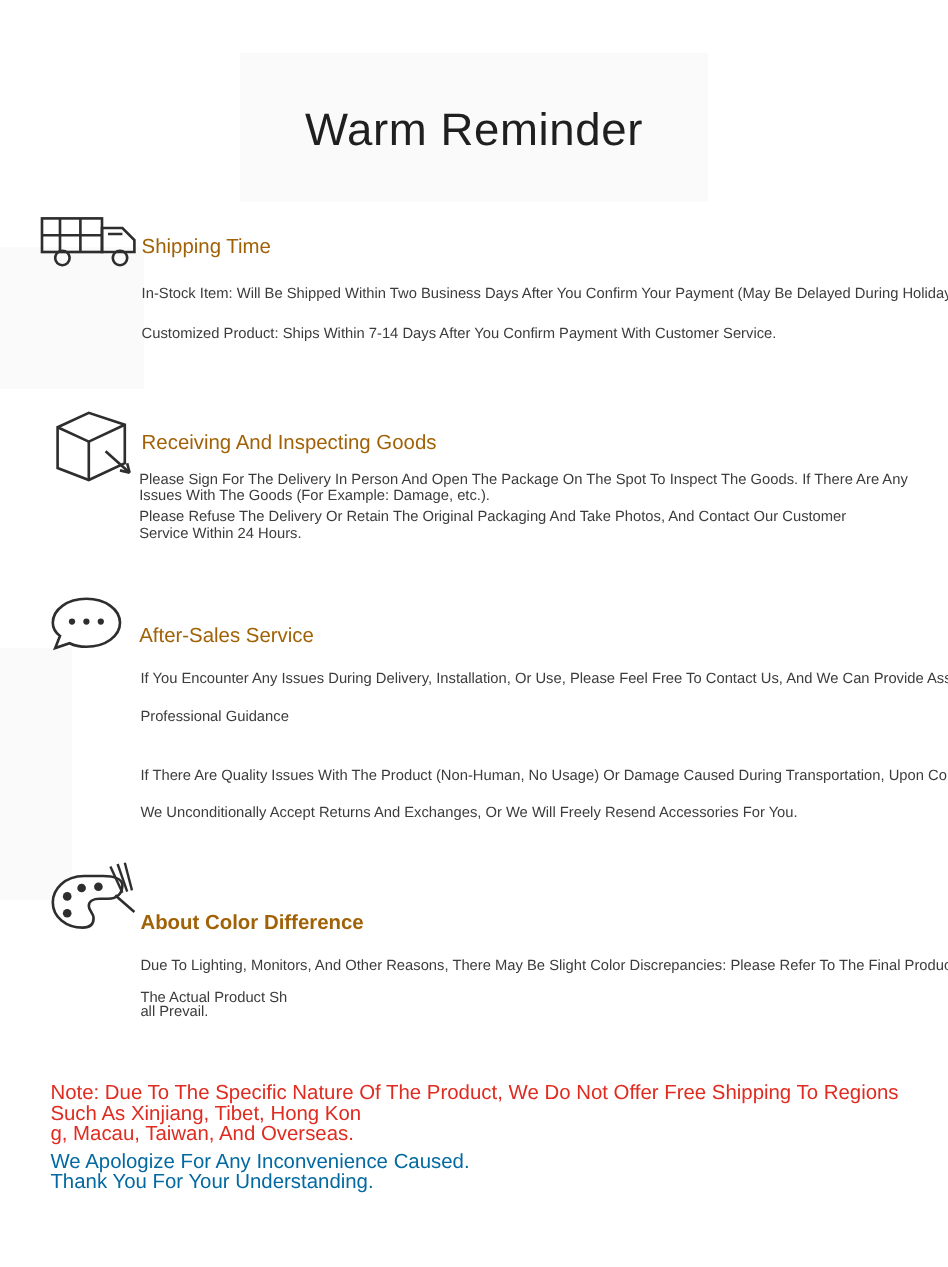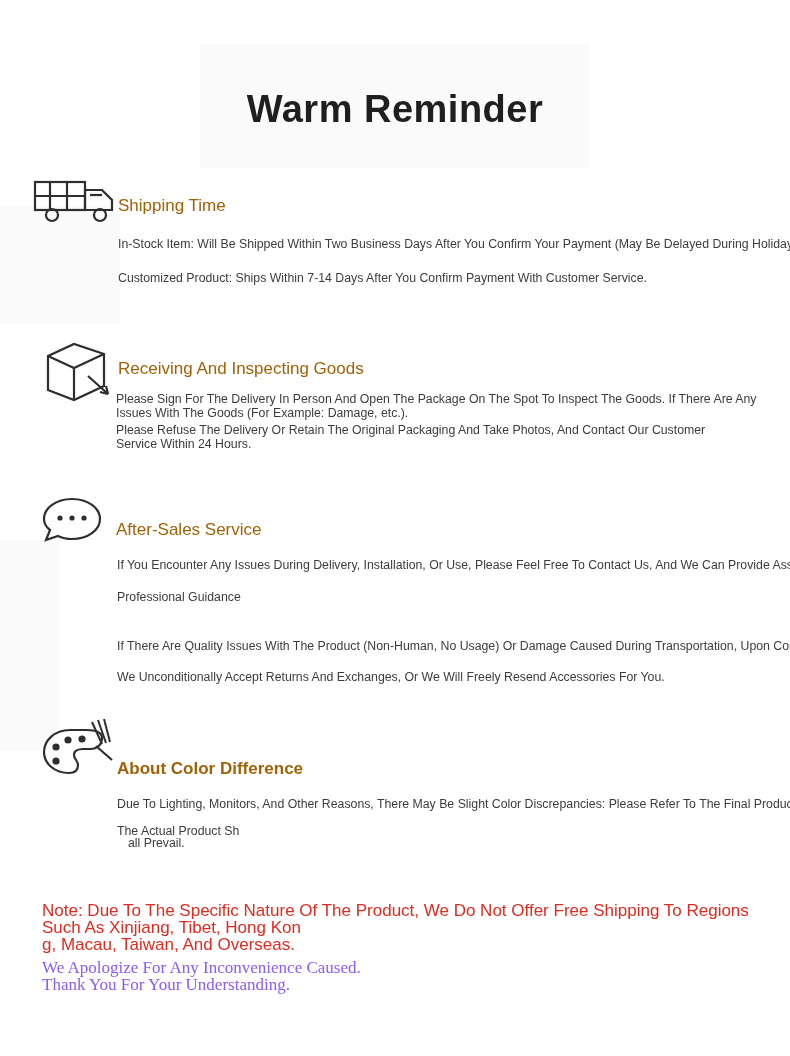--- a/index.html
+++ b/index.html
@@ -20,21 +20,21 @@
     width: 790px;
     height: 1056px;
   }
   .title {
     position: absolute;
     top: 88px;
     left: 0;
     width: 790px;
     text-align: center;
     font-size: 38px;
-    font-weight: bold;
+    font-weight: normal;
     color: #1f1f1f;
     letter-spacing: 0.5px;
   }
 
   .section-title {
     position: absolute;
     font-size: 17px;
     color: #a16207;
     white-space: nowrap;
   }
@@ -49,22 +49,21 @@
     left: 42px;
     top: 902px;
     width: 740px;
     font-size: 17px;
     line-height: 17px;
   }
   .note-red {
     color: #e02b20;
   }
   .note-dark {
-    color: #8b5cf6;
-    font-family: Liberation Serif, serif;
+    color: #0369a1;
   }
 
   .icon {
     position: absolute;
   }
   .icon svg {
     display: block;
   }
 
   
@@ -139,21 +138,21 @@
       <circle cx="16" cy="45" r="3.6" fill="#2e2e2e" stroke="none"></circle>
       <path d="M52 6 L62 28" stroke-width="2"></path>
       <path d="M58 4 L66 27" stroke-width="2"></path>
       <path d="M64 3 L70 26" stroke-width="2"></path>
       <path d="M56 30 L72 44" stroke-width="2.2"></path>
     </svg>
   </div>
   <div class="section-title" style="left:117px; top:759px;font-weight:bold;">About Color Difference</div>
   <div class="body-line" style="left:117px; top:797px;">Due To Lighting, Monitors, And Other Reasons, There May Be Slight Color Discrepancies: Please Refer To The Final Product.</div>
   <div class="body-line" style="left:117px; top:824px;">The Actual Product Sh</div>
-  <div class="body-line" style="left:128px; top:836px;">all Prevail.</div>
+  <div class="body-line" style="left:117px; top:836px;">all Prevail.</div>
 
   <div class="note-block">
     <div class="note-red">Note: Due To The Specific Nature Of The Product, We Do Not Offer Free Shipping To Regions Such As Xinjiang, Tibet, Hong Kon</div>
     <div class="note-red">g, Macau, Taiwan, And Overseas.</div>
     <div class="note-dark" style="margin-top:6px;">We Apologize For Any Inconvenience Caused.</div>
     <div class="note-dark">Thank You For Your Understanding.</div>
   </div>
 
 </div>
 

